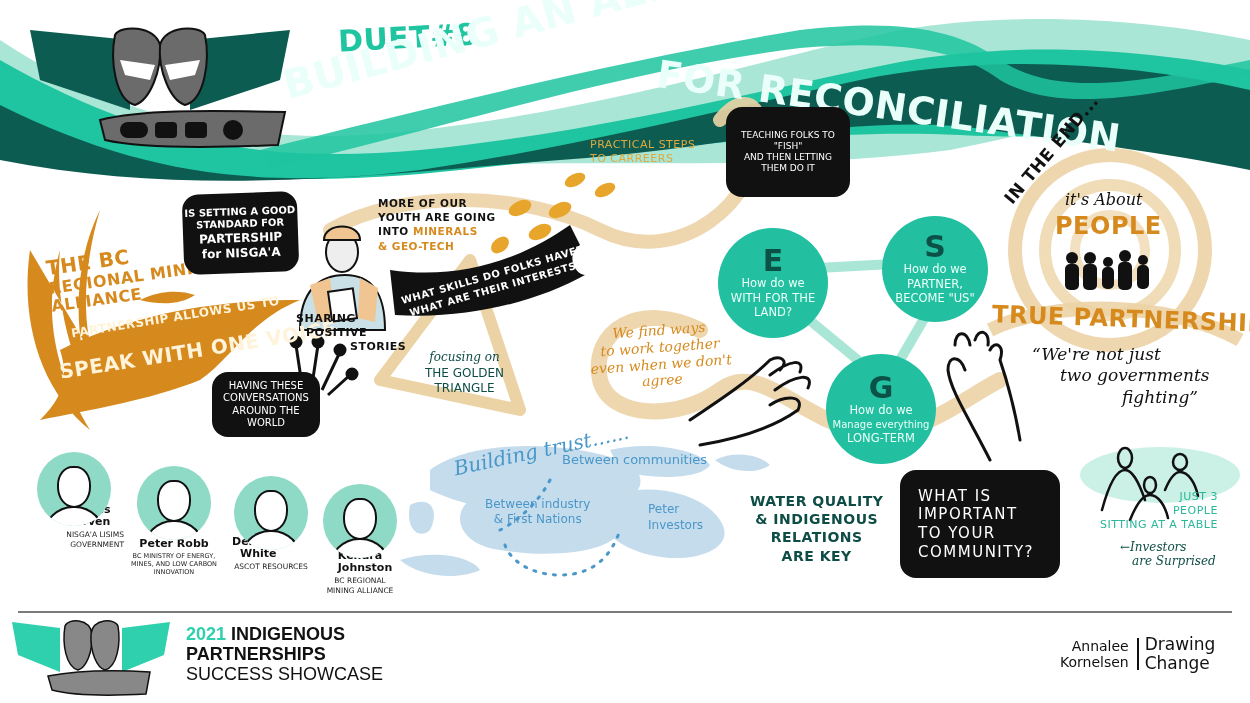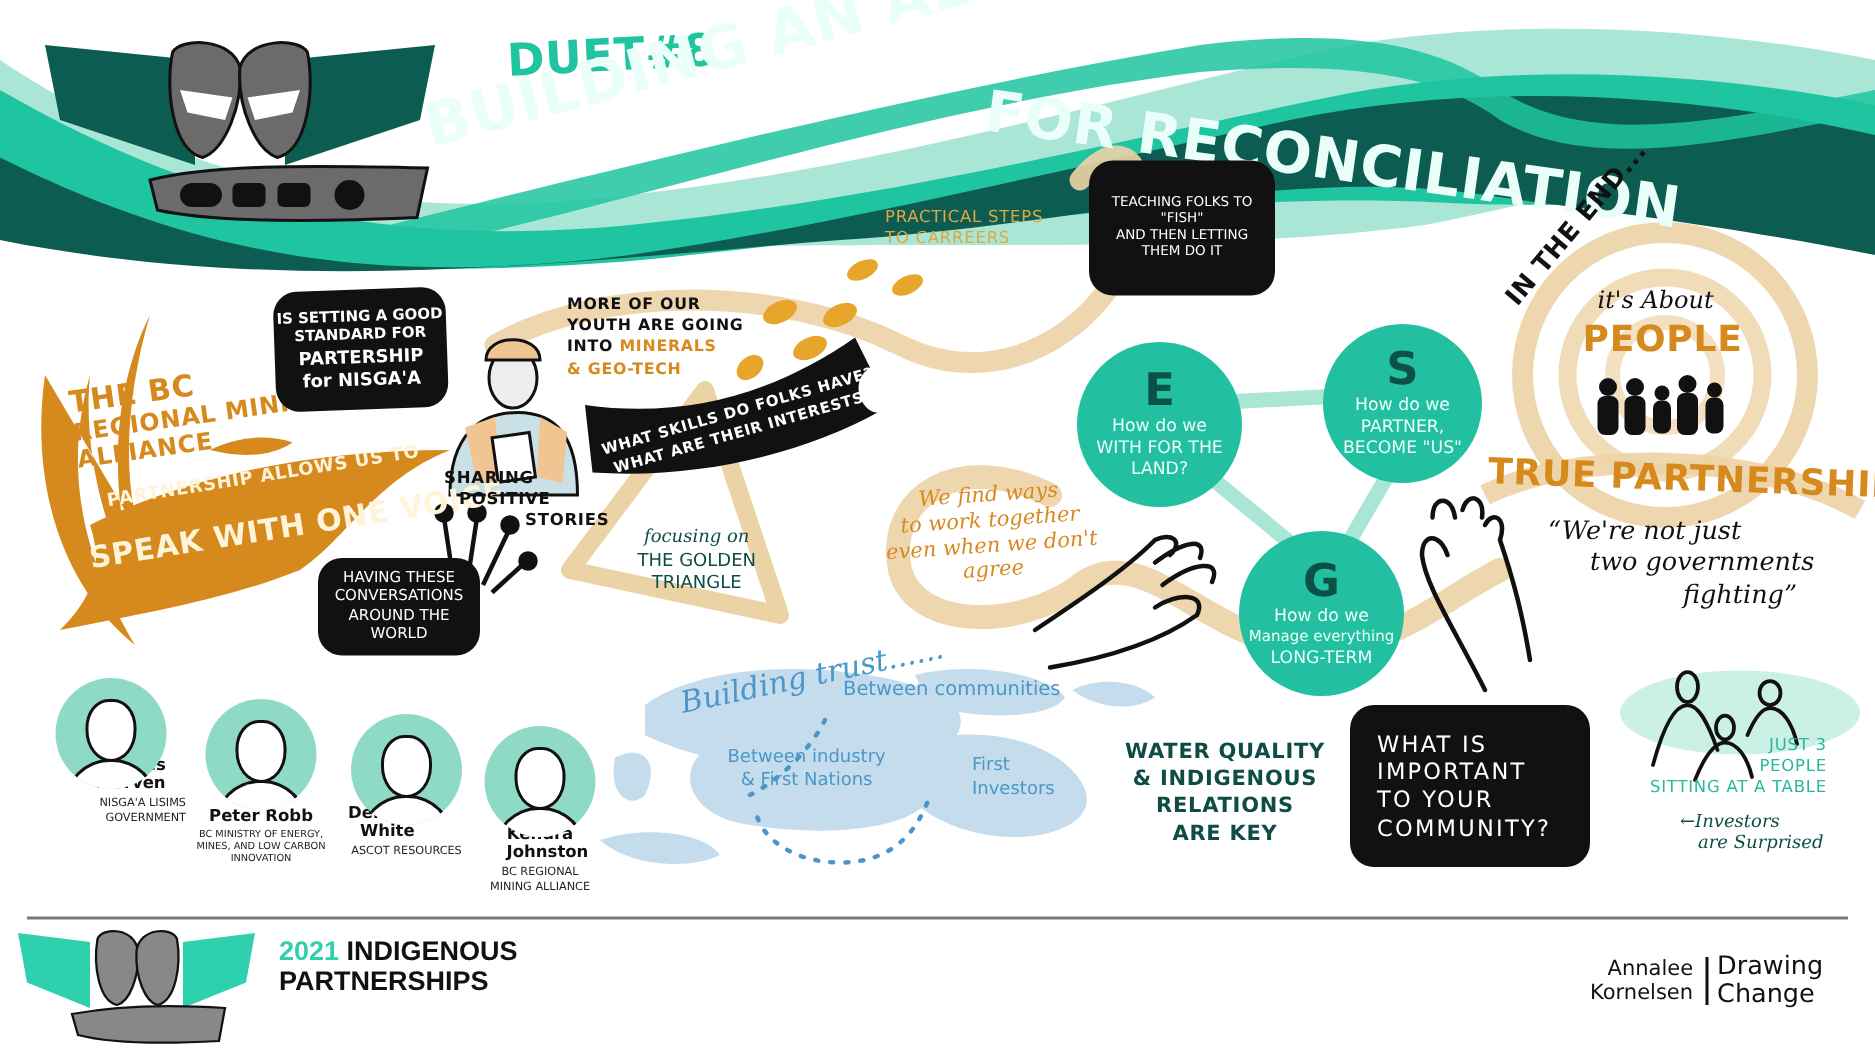--- a/index.html
+++ b/index.html
@@ -251,21 +251,21 @@
   <div style="padding-left:12px;">are Surprised</div>
 </div>
 
 <div class="abs script blue" style="left:452px;top:438px;font-size:20px;transform:rotate(-12deg);white-space:nowrap;">Building trust......</div>
 <div class="abs blue" style="left:562px;top:452px;font-size:13px;white-space:nowrap;">Between communities</div>
 <div class="abs blue" style="left:485px;top:497px;font-size:12px;line-height:1.25;text-align:center;">
   <div>Between industry</div>
   <div>&amp; First Nations</div>
 </div>
 <div class="abs blue" style="left:648px;top:502px;font-size:12px;line-height:1.3;">
-  <div>First</div>
+  <div>Peter</div>
   <div>Investors</div>
 </div>
 
 <div class="abs hand darkteal" style="left:750px;top:492px;font-size:14px;line-height:1.3;text-align:center;">
   <div>WATER QUALITY</div>
   <div>&amp; INDIGENOUS</div>
   <div>RELATIONS</div>
   <div>ARE KEY</div>
 </div>
 
@@ -332,20 +332,21 @@
   </div>
 </div>
 
 <div class="footer-line"></div>
 <div class="abs" style="left:186px;top:624px;font-family:'Liberation Sans',sans-serif;line-height:1.12;">
   <div style="font-size:18px;font-weight:bold;color:#111;">
     <span style="color:#2fd0ad;">2021</span>
     <span>INDIGENOUS</span>
   </div>
   <div style="font-size:18px;font-weight:bold;color:#111;">PARTNERSHIPS</div>
+  <div style="font-size:18px;color:#111;">SUCCESS SHOWCASE</div>
 </div>
 <div class="abs" style="left:1060px;top:635px;display:flex;align-items:center;">
   <div style="text-align:right;font-size:14px;color:#111;line-height:1.15;padding-right:8px;border-right:2px solid #111;">
     <div>Annalee</div>
     <div>Kornelsen</div>
   </div>
   <div style="font-size:17px;color:#111;line-height:1.1;padding-left:6px;">
     <div>Drawing</div>
     <div>Change</div>
   </div>

